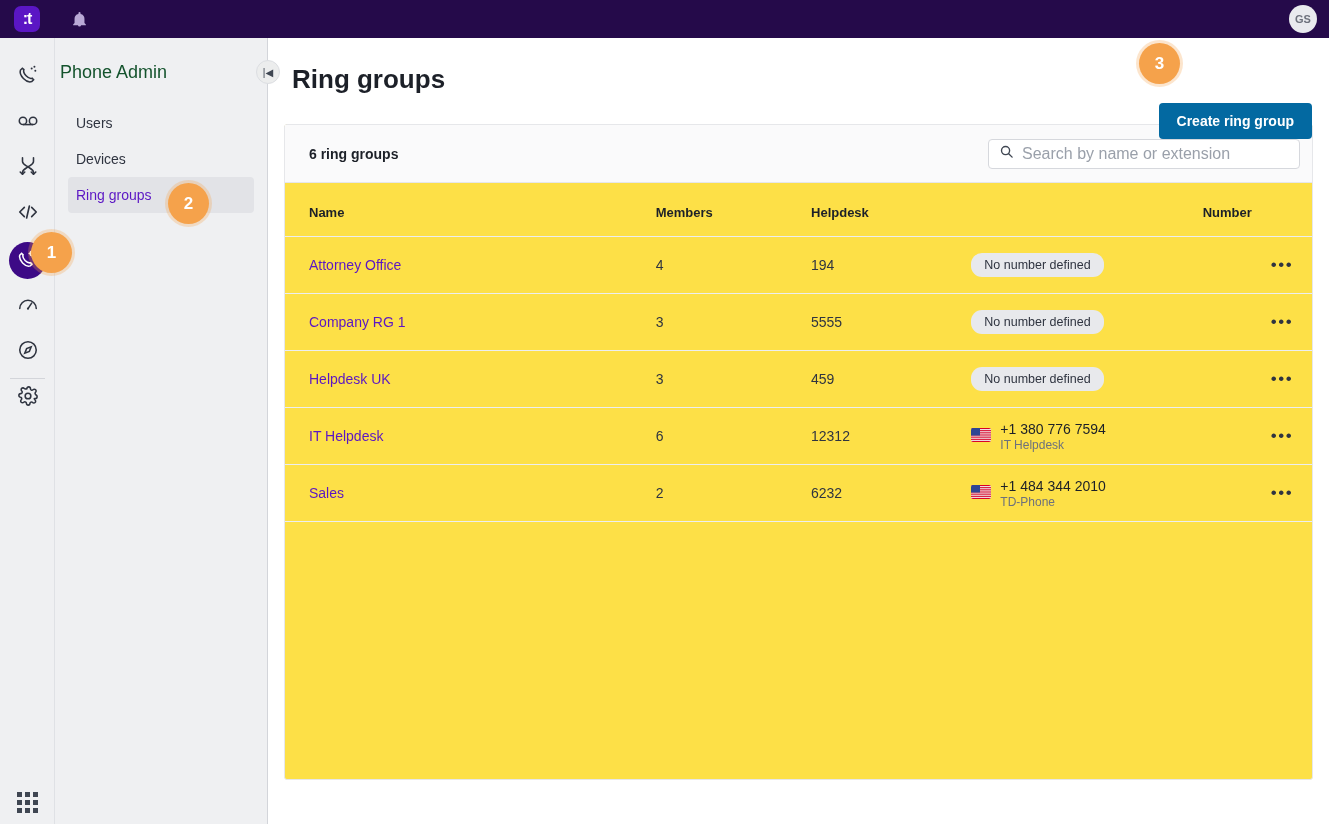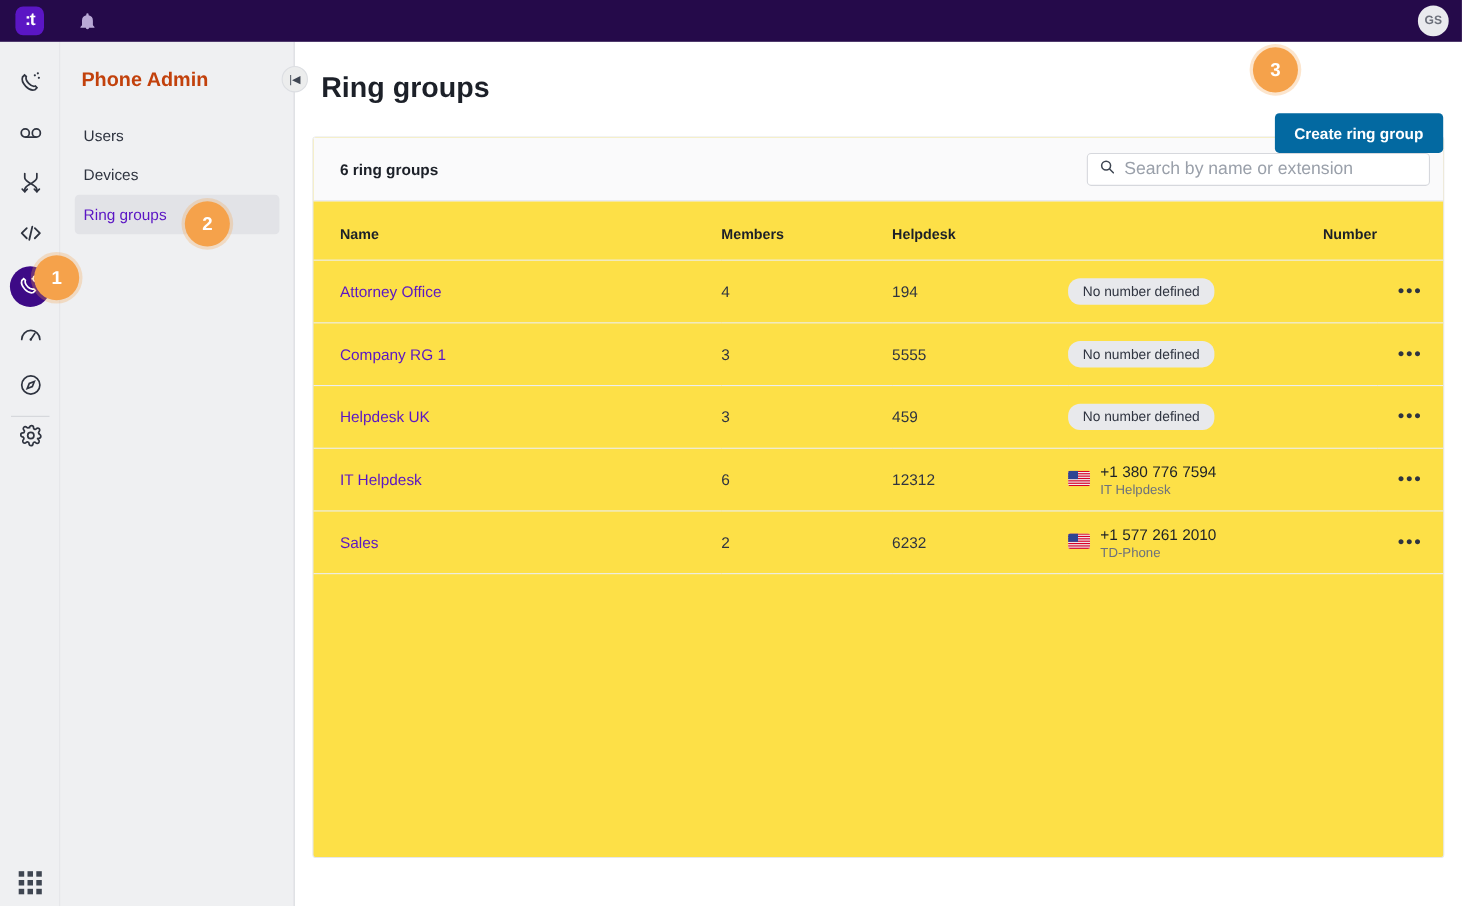--- a/index.html
+++ b/index.html
@@ -68,22 +68,22 @@
   .grid-icon i { width: 5px; height: 5px; background: #3f4652; display: block; }
 
   
   .sidebar {
     position: absolute; left: 55px; top: 38px;
     width: 213px; height: 786px;
     background: #eff0f2;
     border-right: 1px solid #d3d5da;
   }
   .sidebar-title {
-    margin: 24px 0 0 19px;
-    font-size: 18px; font-weight: 700; color: #c2410c;
+    margin: 24px 0 0 5px;
+    font-size: 18px; font-weight: 400; color: #14532d;
   }
   .nav { margin-top: 22px; }
   .nav-item {
     height: 36px; margin: 0 13px; padding: 0 8px;
     display: flex; align-items: center;
     font-size: 14px; color: #2f3440;
     border-radius: 4px;
   }
   .nav-item.selected { background: #e2e3e7; color: #5b16c4; }
 
@@ -414,21 +414,21 @@
                       <rect y="2.15" width="20" height="1.08"></rect>
                       <rect y="4.3" width="20" height="1.08"></rect>
                       <rect y="6.46" width="20" height="1.08"></rect>
                       <rect y="8.6" width="20" height="1.08"></rect>
                       <rect y="10.77" width="20" height="1.08"></rect>
                       <rect y="12.9" width="20" height="1.08"></rect>
                     </g>
                     <rect width="9" height="7.54" fill="#2e4593"></rect>
                   </svg></span>
                 <div class="numtext">
-                  <div class="n1">+1 577 261 2010</div>
+                  <div class="n1">+1 484 344 2010</div>
                   <div class="n2">TD-Phone</div>
                 </div>
               </div>
             </td>
             <td>
               <div class="kebab">•••</div>
             </td>
           </tr>
         </tbody>
     </table>

